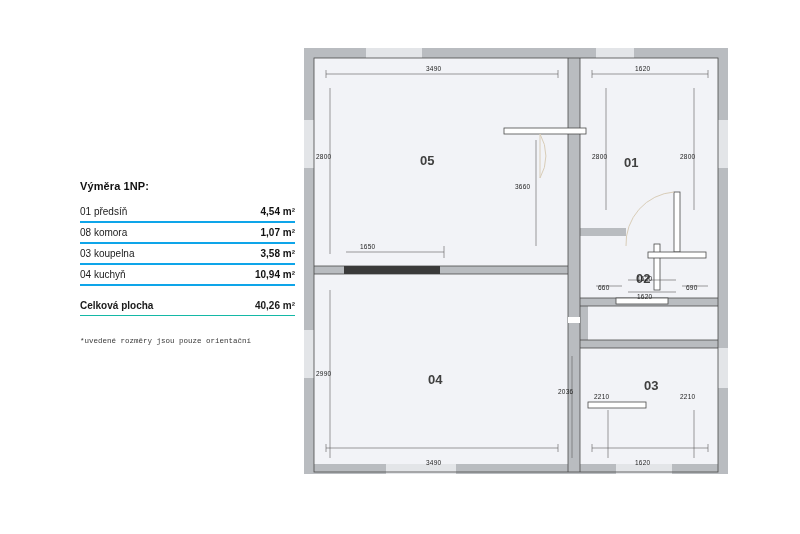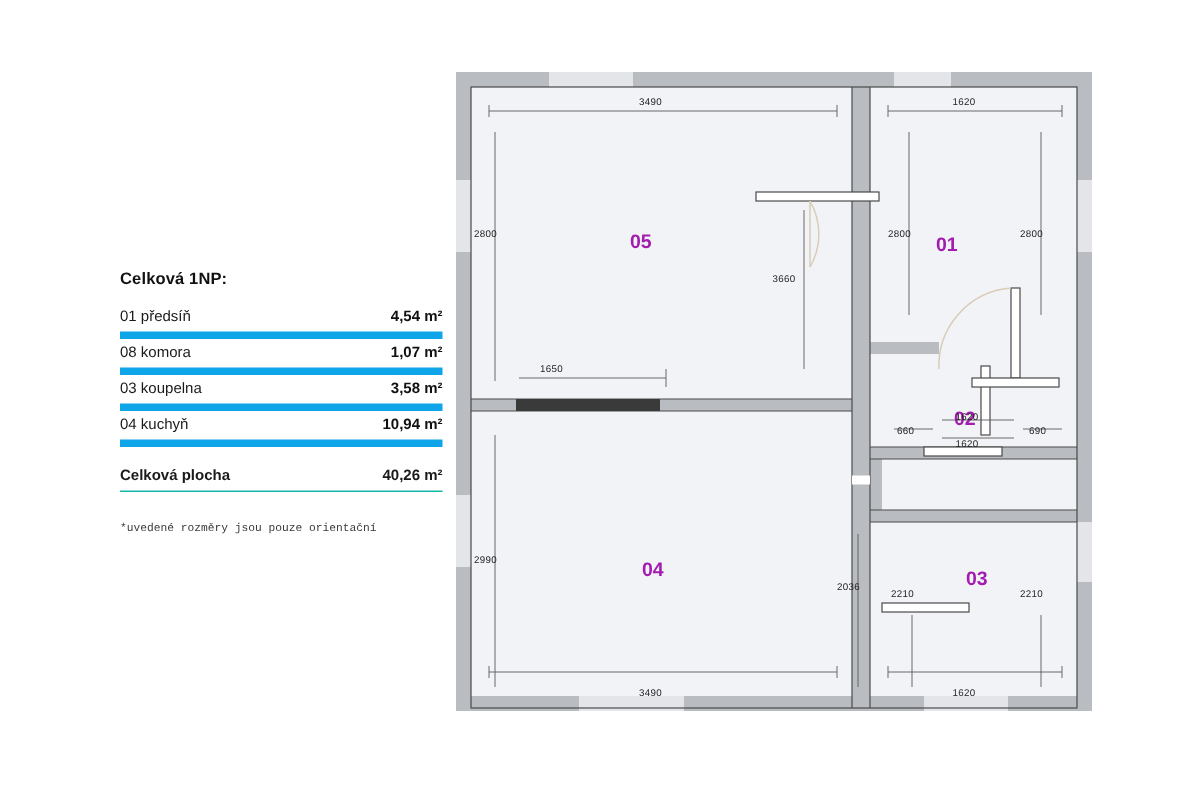--- a/index.html
+++ b/index.html
@@ -38,21 +38,21 @@
     color: #111;
   }
   .legend-row {
     display: flex;
     align-items: baseline;
     justify-content: space-between;
     font-size: 10px;
     line-height: 12px;
     padding-bottom: 3px;
     margin-bottom: 4px;
-    border-bottom: 5px solid #0ea5e9;
+    border-bottom: 2px solid #0ea5e9;
   }
   .legend-row .lg-name {
     color: #1a1a1a;
     white-space: nowrap;
   }
   .legend-row .lg-area {
     font-weight: bold;
     color: #111;
     white-space: nowrap;
   }
@@ -77,36 +77,36 @@
   
   #plan {
     position: absolute;
     left: 296px;
     top: 40px;
   }
   .room-label {
     position: absolute;
     font-size: 13px;
     font-weight: bold;
-    color: #a21caf;
+    color: #404040;
   }
   .dim {
     position: absolute;
     font-size: 6.5px;
     color: #222;
     letter-spacing: 0.2px;
   }
 </style>
 </head>
 <body>
 
 <div id="page">
 
   <div id="legend">
-    <div class="legend-title">Celková 1NP:</div>
+    <div class="legend-title">Výměra 1NP:</div>
 
     <div class="legend-row">
       <span class="lg-name">01 předsíň</span>
       <span class="lg-area">4,54 m²</span>
     </div>
     <div class="legend-row">
       <span class="lg-name">08 komora</span>
       <span class="lg-area">1,07 m²</span>
     </div>
     <div class="legend-row">

